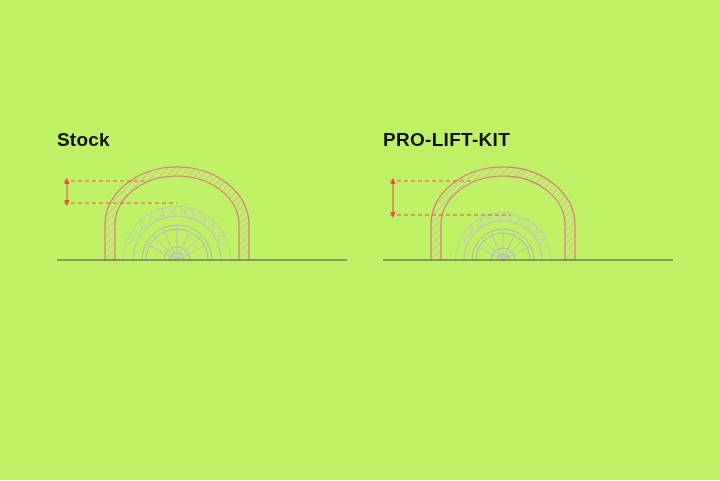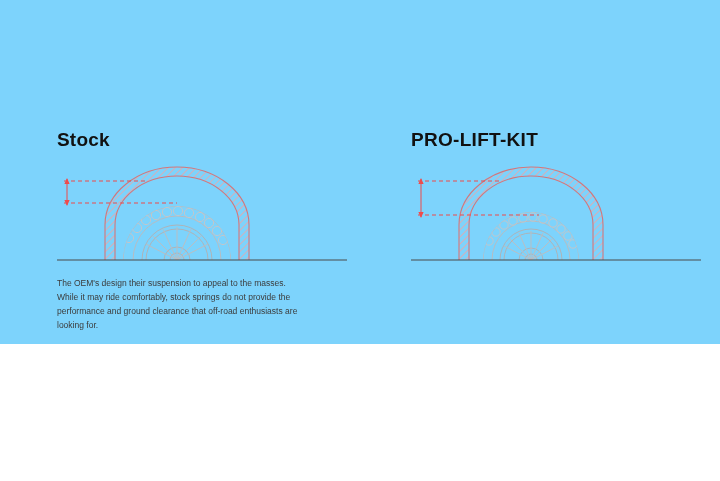--- a/index.html
+++ b/index.html
@@ -10,31 +10,31 @@
   body {
     width: 720px;
     height: 481px;
     font-family: "Liberation Sans", sans-serif;
     color: #1a1a1a;
     overflow: hidden;
   }
   .page {
     position: relative;
     width: 720px;
-    height: 344px;
-    background: #7dd3fc;
+    height: 480px;
+    background: #bef264;
   }
   .panel {
     position: absolute;
     top: 0;
     width: 310px;
     height: 481px;
   }
   .panel-left { left: 57px; }
-  .panel-right { left: 411px; }
+  .panel-right { left: 383px; }
 
   .panel-title {
     position: absolute;
     top: 129px;
     left: 0;
     font-size: 19px;
     font-weight: bold;
     letter-spacing: 0.2px;
     color: #111111;
     white-space: nowrap;
@@ -137,21 +137,20 @@
         <g stroke="#ef4b4b" stroke-width="1">
           <line x1="7" y1="16" x2="88" y2="16" stroke-dasharray="4 3"></line>
           <line x1="7" y1="38" x2="120" y2="38" stroke-dasharray="4 3"></line>
           <line x1="10" y1="14" x2="10" y2="40"></line>
           <polygon points="10,13 7.4,19 12.6,19" fill="#ef4b4b" stroke="none"></polygon>
           <polygon points="10,41 7.4,35 12.6,35" fill="#ef4b4b" stroke="none"></polygon>
         </g>
       </svg>
     </div>
 
-    <div class="panel-body">The OEM's design their suspension to appeal to the masses. While it may ride comfortably, stock springs do not provide the performance and ground clearance that off-road enthusiasts are looking for.</div>
   </div>
 
   <div class="panel panel-right">
 
     <div class="panel-title">PRO-LIFT-KIT</div>
 
     <div class="figure">
       <svg width="290" height="100" viewBox="0 0 290 100" xmlns="http://www.w3.org/2000/svg">
         <defs>
           <pattern id="hatchB" width="5" height="5" patternTransform="rotate(45)" patternUnits="userSpaceOnUse">

